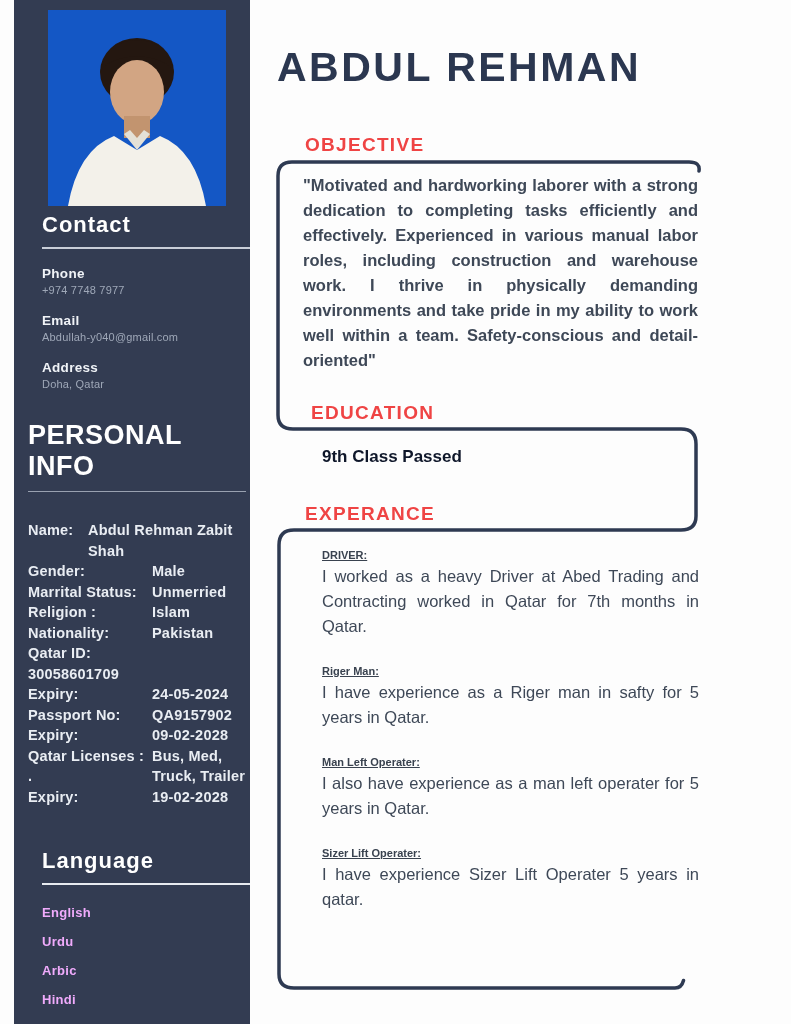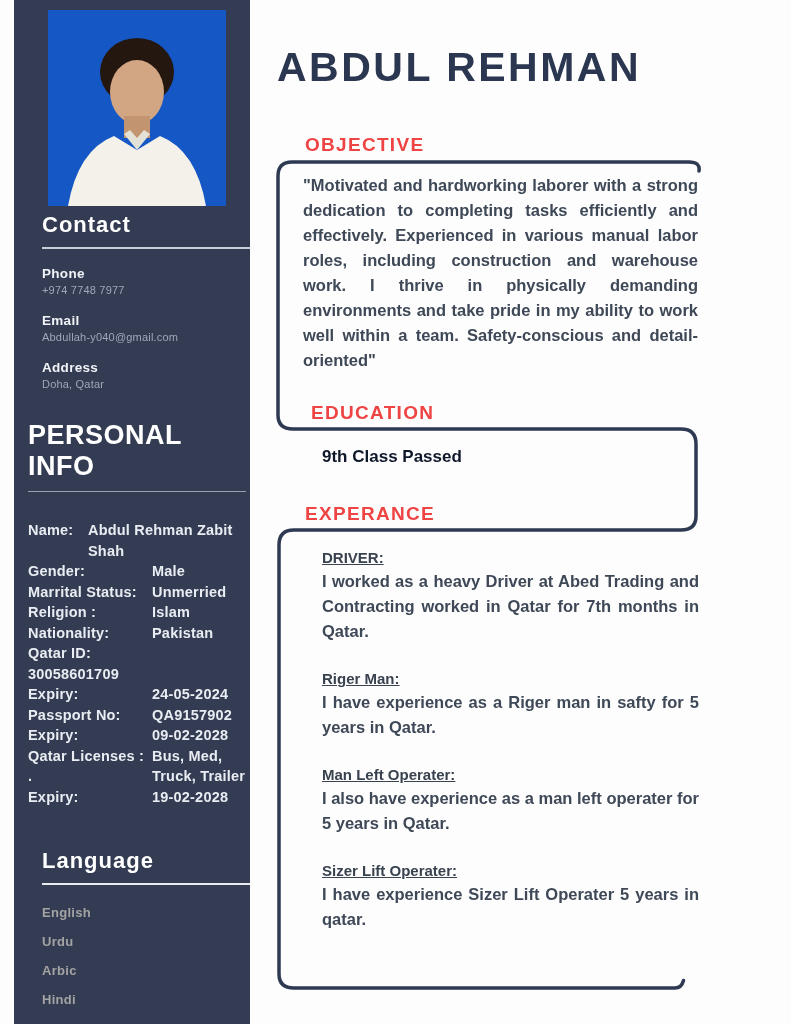--- a/index.html
+++ b/index.html
@@ -24,40 +24,40 @@
   .personal .rule{border-top:1.5px solid #99a1b0;margin-top:9px;margin-right:4px;}
   .p-rows{margin-top:28px;}
   .p-row{display:flex;font-size:14.5px;font-weight:700;color:#e9edf3;line-height:20.5px;letter-spacing:.2px;}
   .p-row .lab{flex:none;width:124px;}
   .p-row.name-row .lab{width:60px;}
   .p-row .val{flex:1;}
 
   .language{left:28px;top:848px;}
   .language .rule{border-top:2px solid #e8ebf0;margin-top:9px;}
   .lang-list{margin-top:20px;}
-  .lang-item{font-size:13px;font-weight:700;color:#a3a3a3;margin-bottom:14px;letter-spacing:.3px;}
+  .lang-item{font-size:13px;font-weight:700;color:#f0abfc;margin-bottom:14px;letter-spacing:.3px;}
 
   
   .main{position:absolute;left:250px;top:0;width:541px;height:1024px;}
   .snake{position:absolute;left:0;top:0;}
   .name{position:absolute;left:27px;top:44px;font-size:41px;font-weight:800;
         letter-spacing:2.5px;color:#2b3750;}
   .sec-title{position:absolute;font-size:19px;font-weight:800;letter-spacing:1.3px;color:#ef4444;}
   .t-objective{left:55px;top:134px;}
   .t-education{left:61px;top:402px;}
   .t-experience{left:55px;top:503px;}
 
   .obj-text{position:absolute;left:53px;top:173px;width:395px;font-size:16.5px;line-height:25px;
             font-weight:600;color:#3e4857;text-align:justify;}
   .edu-item{position:absolute;left:72px;top:447px;font-size:17px;font-weight:700;color:#0f172a;}
 
   .exp-list{position:absolute;left:72px;top:549px;width:377px;}
   .exp-entry{margin-bottom:26px;}
-  .exp-head{font-size:15px;font-weight:800;color:#39424f;text-decoration:underline;margin-bottom:3px;}
-  .exp-body{font-size:16.5px;line-height:25px;font-weight:700;color:#3e4857;text-align:justify;}
+  .exp-head{font-size:11px;font-weight:800;color:#39424f;text-decoration:underline;margin-bottom:3px;}
+  .exp-body{font-size:16.5px;line-height:25px;font-weight:400;color:#3e4857;text-align:justify;}
 </style>
 </head>
 <body>
 
 <div class="page">
 
   <div class="sidebar">
 
     <div class="photo">
       <svg width="178" height="196" viewBox="0 0 178 196">

